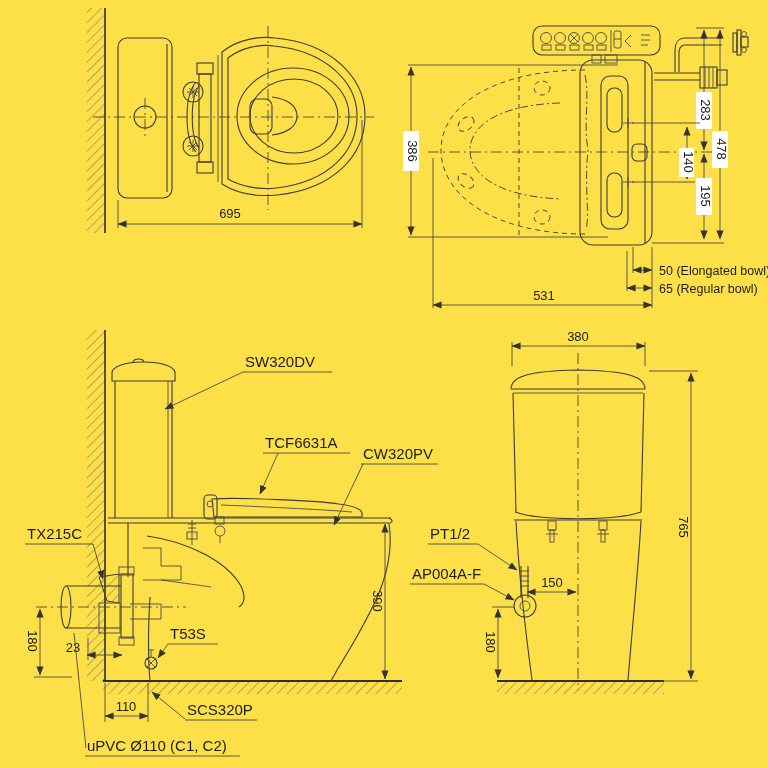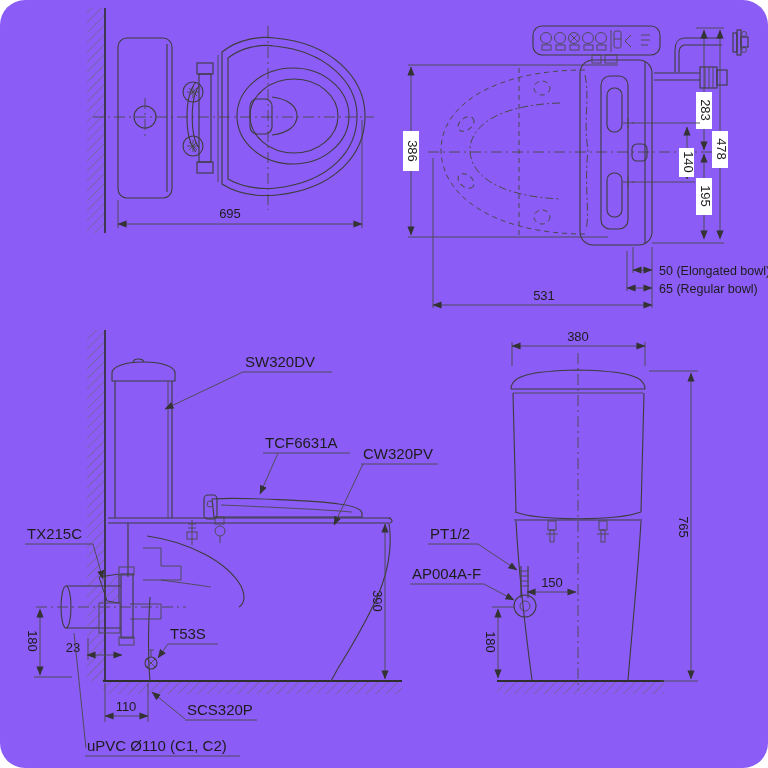--- a/index.html
+++ b/index.html
@@ -1,17 +1,17 @@
 <!DOCTYPE html>
 <html><head>
 <meta charset="utf-8">
 <style>
   html,body{margin:0;padding:0;background:#ffffff;}
-  #stage{width:768px;height:768px;background:#8b5cf6;position:relative;overflow:hidden;
-         font-family:"Liberation Sans", sans-serif;border-radius:25px;}
+  #stage{width:768px;height:768px;background:#fde047;position:relative;overflow:hidden;
+         font-family:"Liberation Sans", sans-serif;}
   svg{display:block;}
   text{fill:#1d1d1d;font-family:"Liberation Sans", sans-serif;}
   .dim{font-size:13px;}
   .note{font-size:12.5px;}
   .plabel{font-size:15px;}
   .ln{stroke:#3d3d3d;stroke-width:1.1;fill:none;}
   .thin{stroke:#4a4a4a;stroke-width:0.9;fill:none;}
   .thick{stroke:#2e2e2e;stroke-width:2;fill:none;}
   .wallln{stroke:#2e2e2e;stroke-width:1.6;fill:none;}
   .cl{stroke:#4a4a4a;stroke-width:0.9;fill:none;stroke-dasharray:11 4 2 4;}

